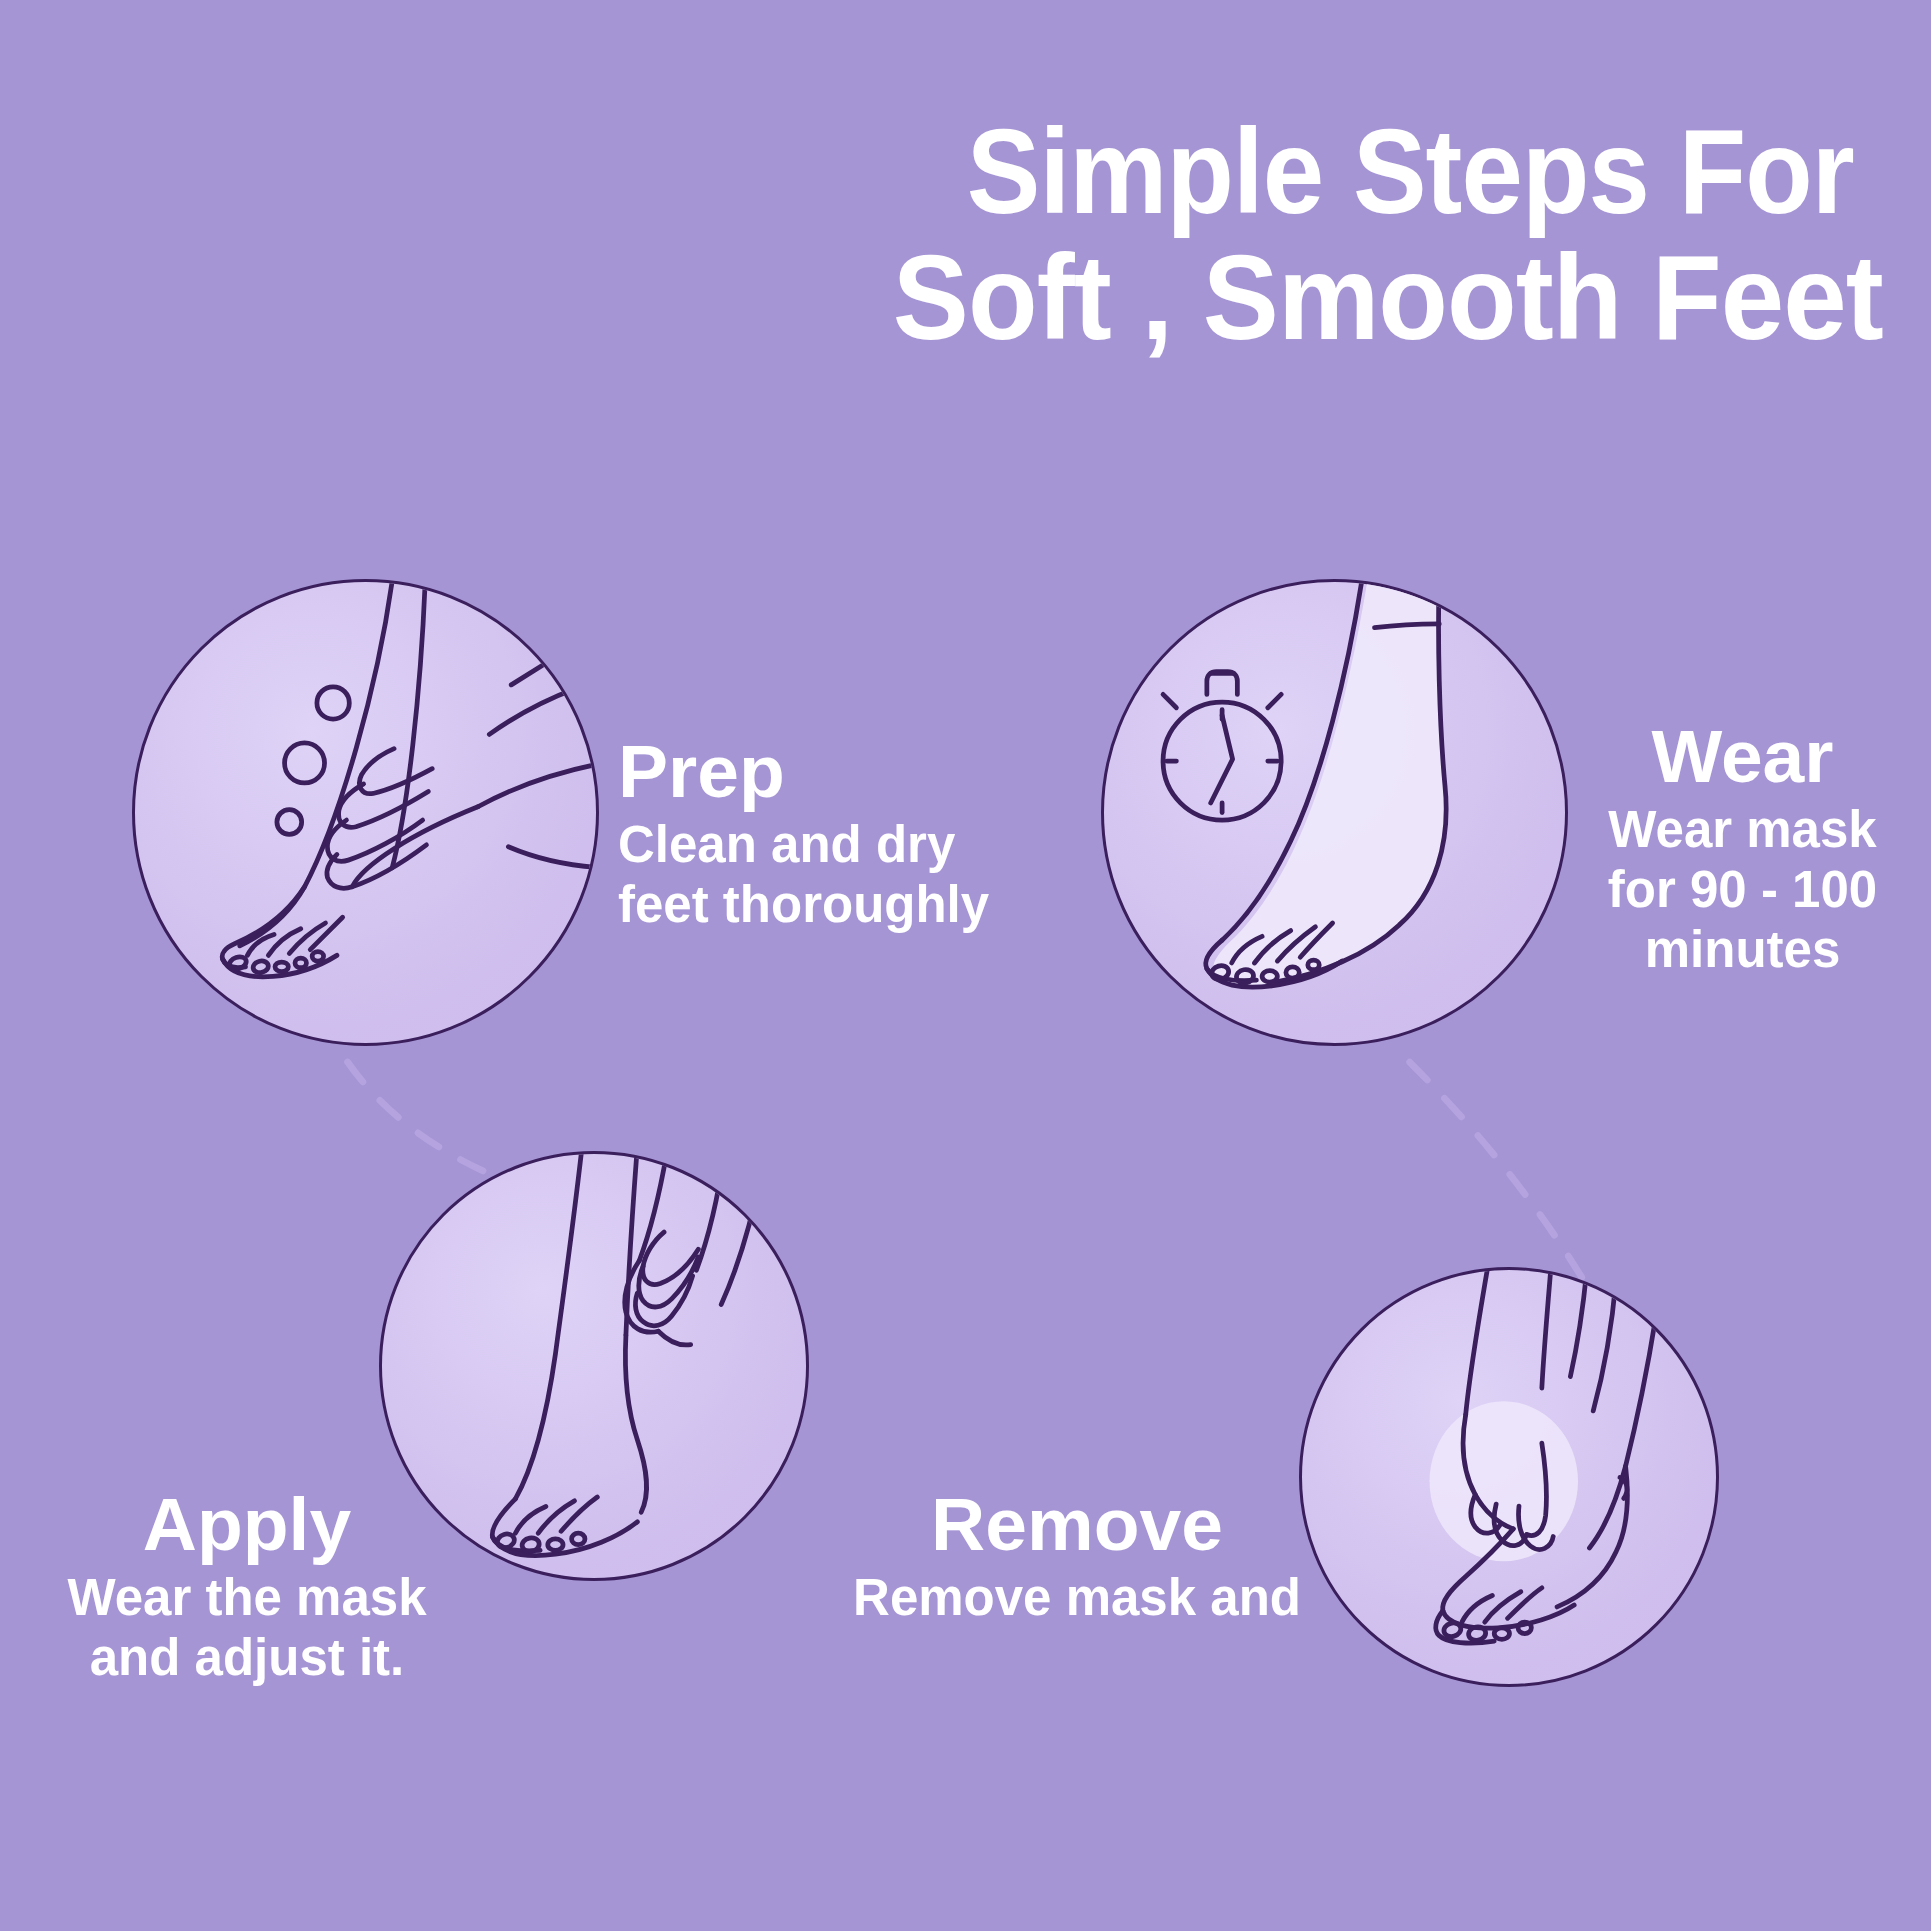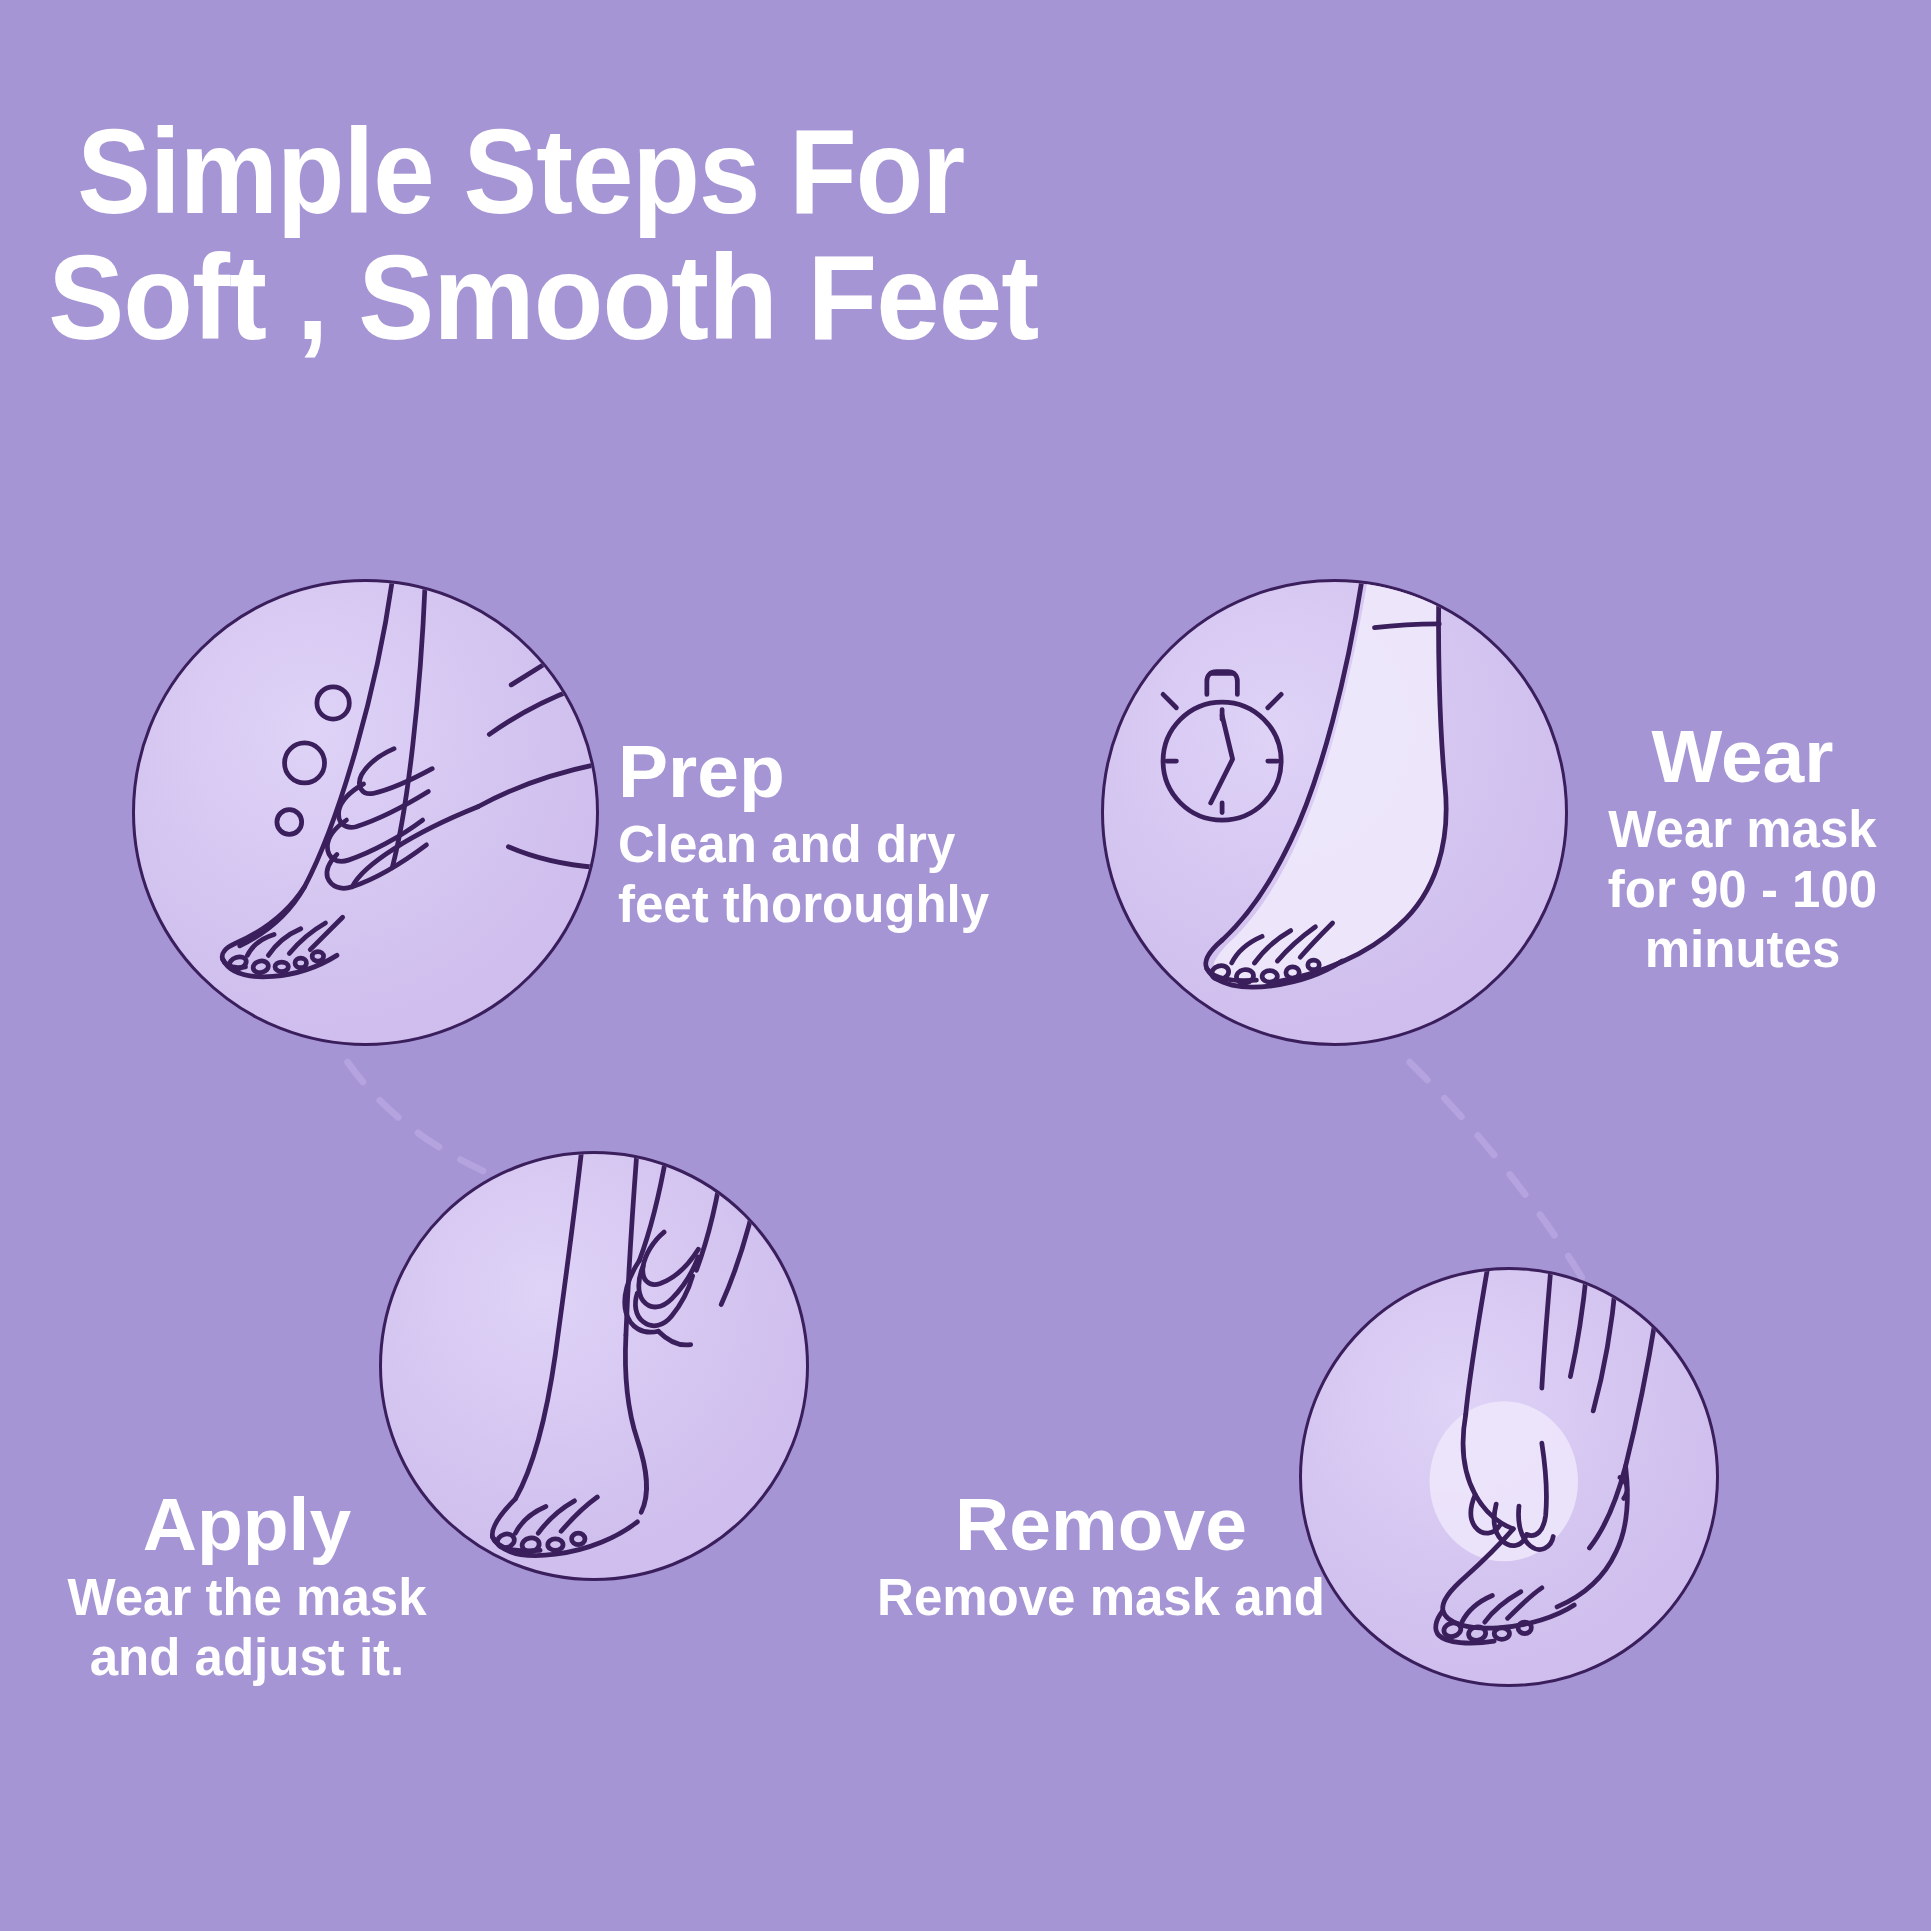--- a/index.html
+++ b/index.html
@@ -19,21 +19,21 @@
     background: #a695d5;
     overflow: hidden;
   }
 
   
   #title {
     position: absolute;
     left: 0;
     top: 108px;
     width: 1931px;
-    text-align: left;
+    text-align: right;
     color: #ffffff;
     font-family: "Liberation Sans Narrow", "Liberation Sans", sans-serif;
     font-weight: bold;
     font-size: 120px;
     line-height: 1.05;
     letter-spacing: -1px;
   }
   #title .tline { display: block; white-space: nowrap; }
   #title .tline1 { transform: scaleX(0.92); }
   #title .tline2 { transform: scaleX(0.95); }
@@ -65,21 +65,21 @@
     line-height: 1.18;
     margin-top: 5.8px;
   }
   .ta-left   { text-align: left; }
   .ta-center { text-align: center; }
 
   
   #text-prep   { left: 618px;  top: 734px;  width: 406px; }
   #text-wear   { left: 1564px; top: 719px;  width: 357px; }
   #text-apply  { left: 54px;   top: 1487px; width: 386px; }
-  #text-remove { left: 874px;  top: 1487px; width: 454px; }
+  #text-remove { left: 850px;  top: 1487px; width: 454px; }
 
   
   #connectors {
     position: absolute;
     left: 0; top: 0;
     width: 1931px; height: 1931px;
     pointer-events: none;
   }
 </style>
 </head>

